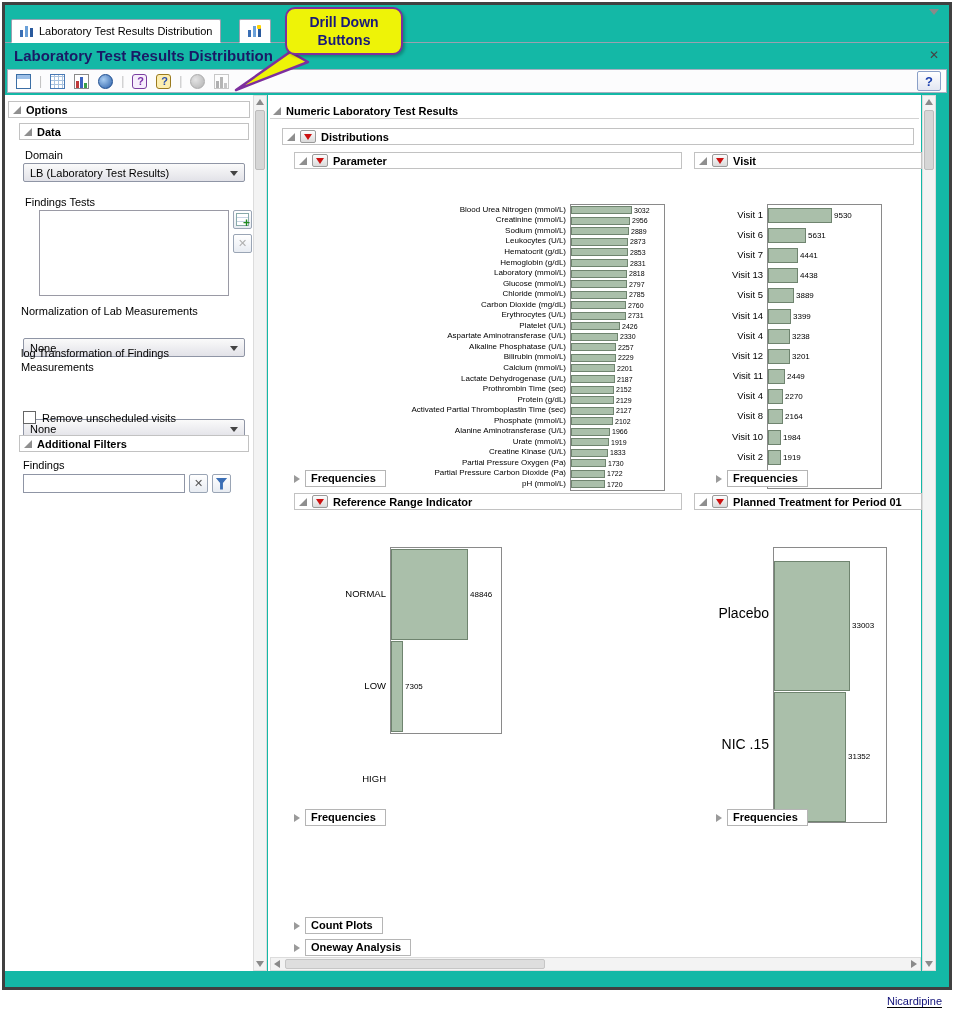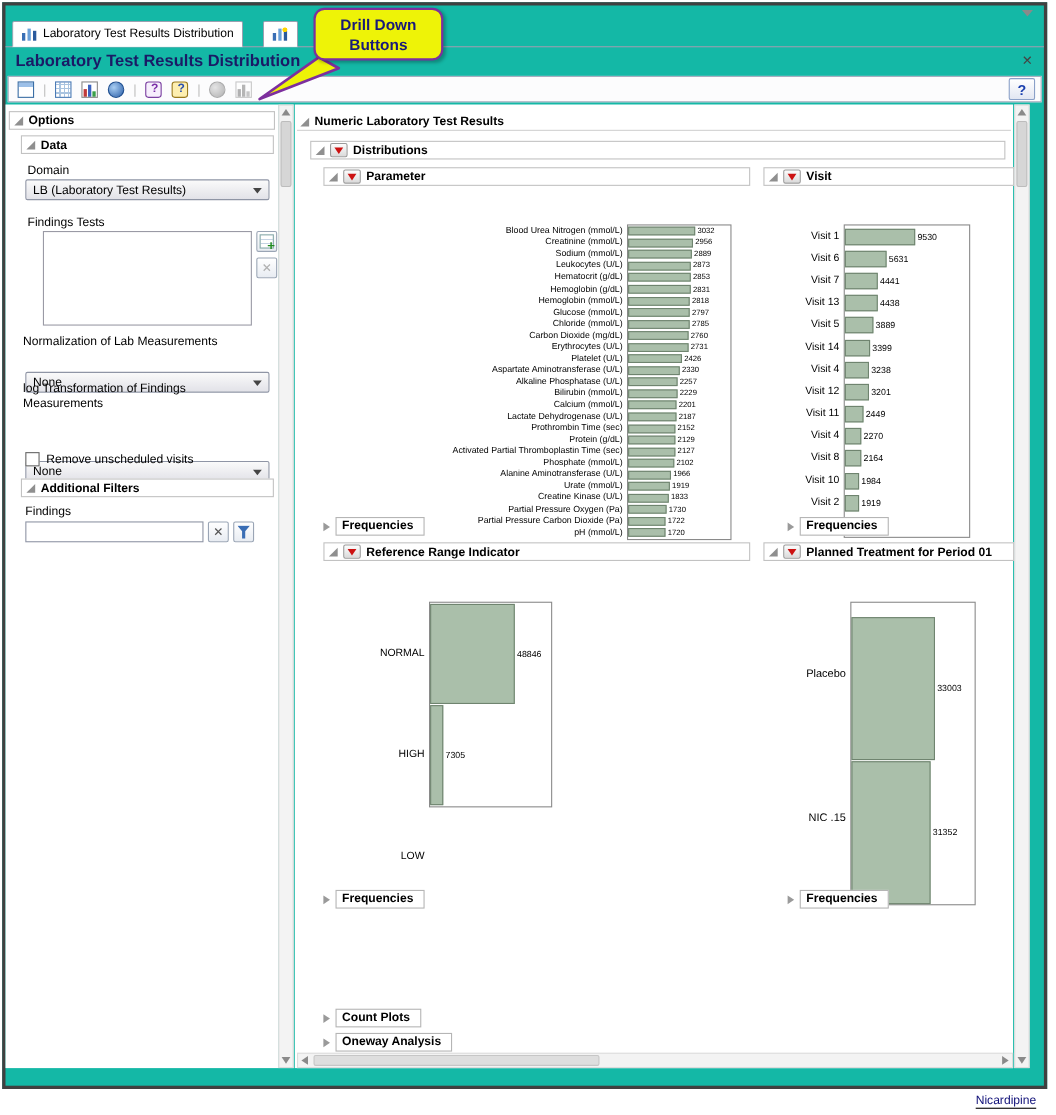--- a/index.html
+++ b/index.html
@@ -233,21 +233,21 @@
     </div>
 
     <div class="chart" style="left:26px;top:81px;">
         <div class="clabels" style="width: 276px; font-size: 8px;">
           <div style="height: 10.55px;">Blood Urea Nitrogen (mmol/L)</div>
           <div style="height: 10.55px;">Creatinine (mmol/L)</div>
           <div style="height: 10.55px;">Sodium (mmol/L)</div>
           <div style="height: 10.55px;">Leukocytes (U/L)</div>
           <div style="height: 10.55px;">Hematocrit (g/dL)</div>
           <div style="height: 10.55px;">Hemoglobin (g/dL)</div>
-          <div style="height: 10.55px;">Hemoglobin (mmol/L)</div>
+          <div style="height: 10.55px;">Laboratory (mmol/L)</div>
           <div style="height: 10.55px;">Glucose (mmol/L)</div>
           <div style="height: 10.55px;">Chloride (mmol/L)</div>
           <div style="height: 10.55px;">Carbon Dioxide (mg/dL)</div>
           <div style="height: 10.55px;">Erythrocytes (U/L)</div>
           <div style="height: 10.55px;">Platelet (U/L)</div>
           <div style="height: 10.55px;">Aspartate Aminotransferase (U/L)</div>
           <div style="height: 10.55px;">Alkaline Phosphatase (U/L)</div>
           <div style="height: 10.55px;">Bilirubin (mmol/L)</div>
           <div style="height: 10.55px;">Calcium (mmol/L)</div>
           <div style="height: 10.55px;">Lactate Dehydrogenase (U/L)</div>
@@ -470,36 +470,36 @@
       <span class="trie"></span>
       <span class="redbtn">
           <span class="trid"></span>
         </span>
       <span>Planned Treatment for Period 01</span>
     </div>
 
     <div class="chart" style="left:26px;top:424px;">
         <div class="clabels" style="width: 96px; font-size: 9.5px;">
           <div style="height: 92.6px;">NORMAL</div>
+          <div style="height: 92.6px;">LOW</div>
           <div style="height: 92.6px;">HIGH</div>
-          <div style="height: 92.6px;">LOW</div>
         </div>
         <div class="cframe" style="width: 112px;">
           <div class="cbrow" style="height: 92.6px;">
             <div class="bar" style="width: 77px; height: 91px; background: rgb(170, 191, 170);"></div>
             <span class="cval" style="font-size: 8px;">48846</span>
           </div>
           <div class="cbrow" style="height: 92.6px;">
             <div class="bar" style="width: 12px; height: 91px; background: rgb(170, 191, 170);"></div>
             <span class="cval" style="font-size: 8px;">7305</span>
           </div>
         </div>
       </div>
     <div class="chart" style="left:426px;top:424px;">
-        <div class="clabels" style="width: 79px; font-size: 10px;">
+        <div class="clabels" style="width: 79px; font-size: 14px;">
           <div style="height: 131px;">Placebo</div>
           <div style="height: 131px;">NIC .15</div>
         </div>
         <div class="cframe" style="width: 114px; padding-top: 12px;">
           <div class="cbrow" style="height: 131px;">
             <div class="bar" style="width: 76px; height: 130px; background: rgb(170, 191, 170);"></div>
             <span class="cval" style="font-size: 8px;">33003</span>
           </div>
           <div class="cbrow" style="height: 131px;">
             <div class="bar" style="width: 72px; height: 130px; background: rgb(170, 191, 170);"></div>

